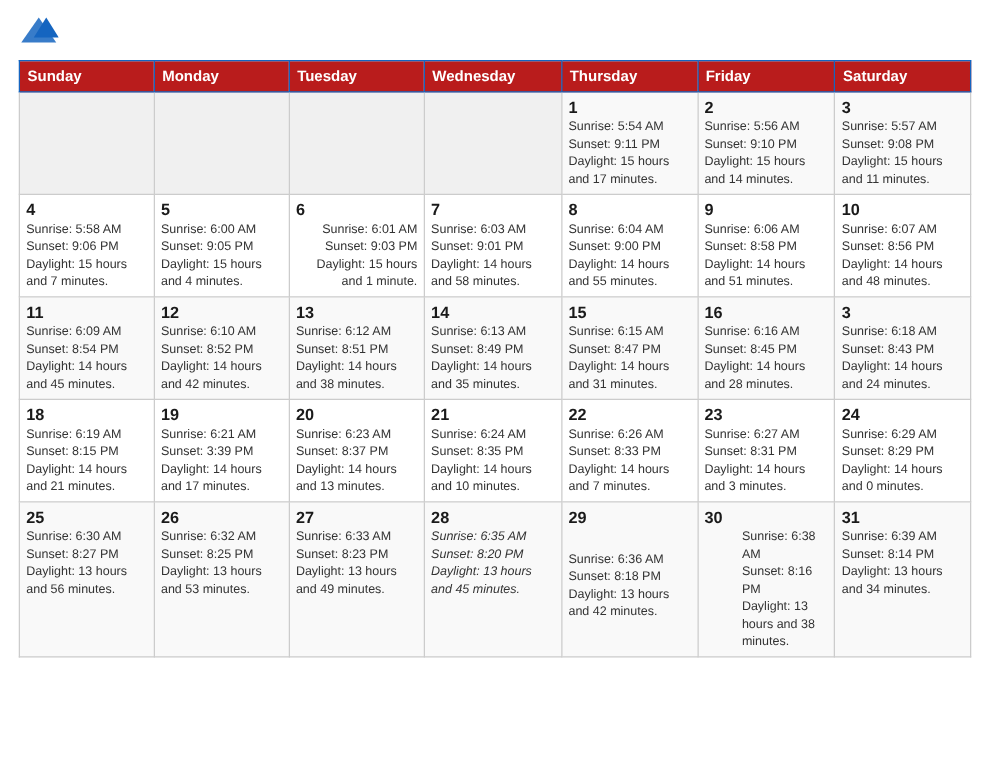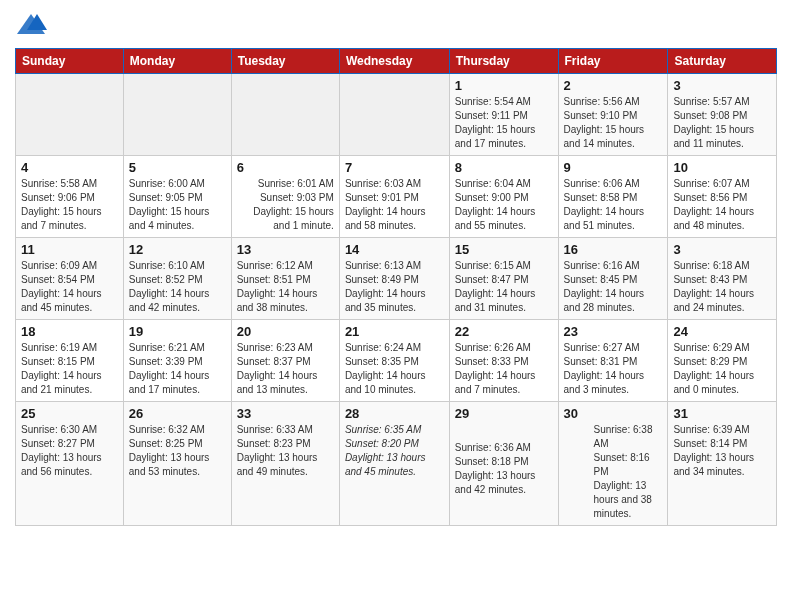--- a/index.html
+++ b/index.html
@@ -285,21 +285,21 @@
 Sunset: 8:27 PM
 Daylight: 13 hours and 56 minutes.</div>
         </td>
         <td>
           <div class="day-num">26</div>
           <div class="day-info" style="white-space: pre-line;">Sunrise: 6:32 AM
 Sunset: 8:25 PM
 Daylight: 13 hours and 53 minutes.</div>
         </td>
         <td>
-          <div class="day-num">33</div>
+          <div class="day-num">27</div>
           <div class="day-info" style="white-space: pre-line;">Sunrise: 6:33 AM
 Sunset: 8:23 PM
 Daylight: 13 hours and 49 minutes.</div>
         </td>
         <td>
           <div class="day-num">28</div>
           <div class="day-info" style="white-space: pre-line; font-style: italic;">Sunrise: 6:35 AM
 Sunset: 8:20 PM
 Daylight: 13 hours and 45 minutes.</div>
         </td>

